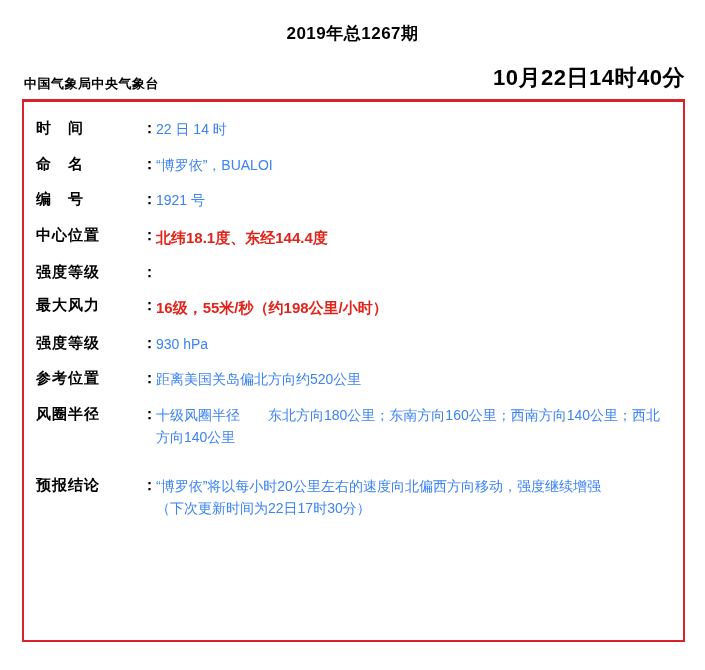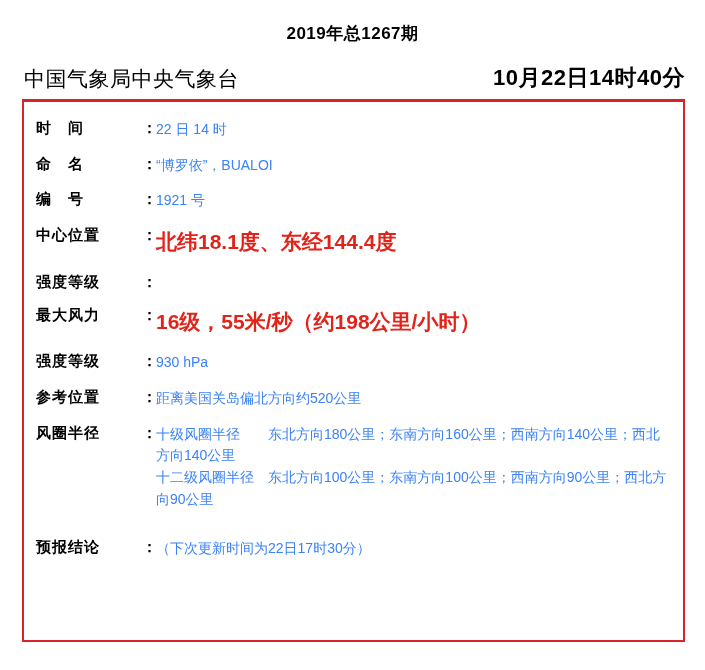--- a/index.html
+++ b/index.html
@@ -27,22 +27,22 @@
     padding-top: 22px;
     letter-spacing: 0.5px;
   }
   .header-row {
     display: flex;
     align-items: flex-end;
     justify-content: space-between;
     padding: 18px 20px 6px 24px;
   }
   .org-name {
-    font-size: 21px;
-    font-weight: normal;
+    font-size: 13px;
+    font-weight: bold;
     letter-spacing: 0.5px;
   }
   .issue-time {
     font-size: 22px;
     font-weight: bold;
     letter-spacing: 0.5px;
   }
   .rule {
     height: 3px;
     background: #d8232a;
@@ -86,21 +86,21 @@
     padding-right: 14px;
     word-break: break-all;
   }
   .value.plain {
     font-weight: normal;
     color: #3b82f6;
   }
   .value.red {
     color: #e2231a;
     font-weight: bold;
-    font-size: 21px;
+    font-size: 15px;
   }
   .value .line {
     display: block;
   }
   .spacer-row {
     height: 14px;
   }
 </style>
 </head>
 <body>
@@ -168,26 +168,26 @@
         <div class="colon">：</div>
         <div class="value plain">
           <span class="line">距离美国关岛偏北方向约520公里</span>
         </div>
       </div>
       <div class="row">
         <div class="label">风圈半径</div>
         <div class="colon">：</div>
         <div class="value plain">
           <span class="line">十级风圈半径　　东北方向180公里；东南方向160公里；西南方向140公里；西北方向140公里</span>
-          <span class="line">十二级风圈半径　东北方向100公里；东南方向100公里；西南方向90公里；西北方向90公里</span>
         </div>
       </div>
       <div class="spacer-row"></div>
       <div class="row">
         <div class="label">预报结论</div>
         <div class="colon">：</div>
         <div class="value plain">
+          <span class="line">“博罗依”将以每小时20公里左右的速度向北偏西方向移动，强度继续增强</span>
           <span class="line">（下次更新时间为22日17时30分）</span>
         </div>
       </div>
     </div>
 
 </div>
 
 </body></html>

